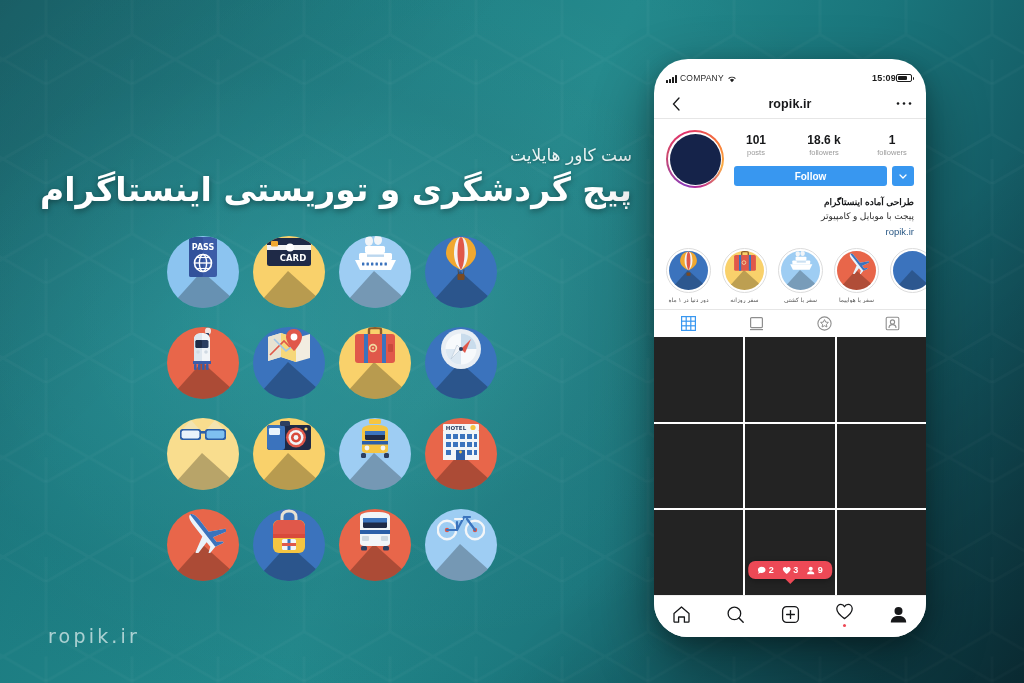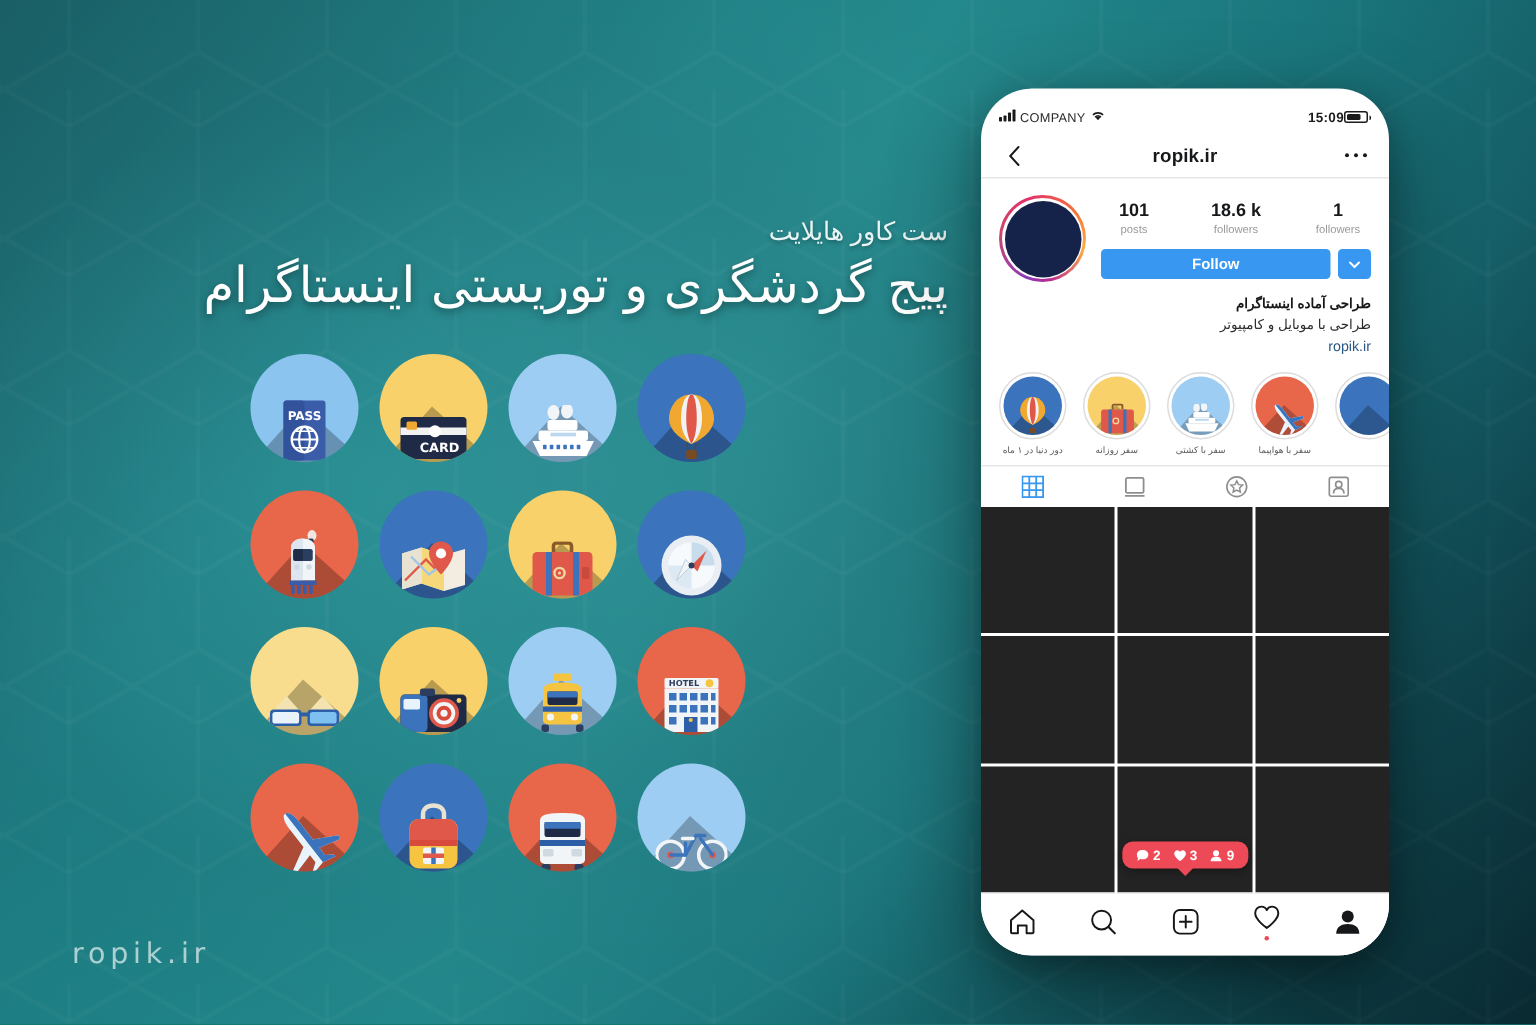--- a/index.html
+++ b/index.html
@@ -32,24 +32,23 @@
 
   
   #headline {
     position:absolute; right:392px; top:144px; text-align:right;
     direction:rtl; z-index:6;
   }
   #subtitle {
     color:#e9f4f4; font-size:17px; letter-spacing:.2px;
     text-shadow:0 1px 3px rgba(0,0,0,.30);
     line-height:1.35;
-    font-family:Liberation Serif, serif;
   }
   #maintitle {
-    color:#ffffff; font-size:33px; font-weight:normal;
+    color:#ffffff; font-size:33px; font-weight:bold;
     margin-top:3px; line-height:1.22; letter-spacing:.2px;
     text-shadow:0 2px 6px rgba(0,0,0,.40);
     white-space:nowrap;
   }
 
   
   #iconset {
     position:absolute; left:167px; top:236px;
     display:grid;
     grid-template-columns:repeat(4, 86px);
@@ -62,21 +61,21 @@
     position:relative; overflow:hidden;
   }
   .longshadow {
     position:absolute; left:48%; top:48%;
     width:140px; height:42px;
     background:rgba(0,0,0,.26);
     transform-origin:0 0; transform:rotate(42deg);
   }
   .glyph {
     position:absolute; inset:0;
-    display:flex; align-items:flex-end; justify-content:center;
+    display:flex; align-items:flex-start; justify-content:center;
   }
   .glyph svg { display:block; }
 
   
   #watermark {
     position:absolute; left:48px; bottom:36px;
     color:rgba(226,240,240,.72);
     font-size:19px; letter-spacing:3.2px;
     z-index:6;
   }
@@ -94,21 +93,21 @@
     font-family:"Liberation Sans", sans-serif;
   }
 
   
   #statusbar {
     height:22px; flex:none;
     display:flex; align-items:center; padding:0 14px 0 12px;
     font-size:8.5px; color:#1b1b1b; font-weight:bold;
     margin-top:8px;
   }
-  #sb-left { display:flex; align-items:flex-start; gap:3px; }
+  #sb-left { display:flex; align-items:flex-end; gap:3px; }
   .bars { display:flex; align-items:flex-end; gap:1px; height:8px; }
   .bars i { display:block; width:2px; background:#1b1b1b; border-radius:.5px; }
   .bars i:nth-child(1){height:3px} .bars i:nth-child(2){height:4.5px}
   .bars i:nth-child(3){height:6px} .bars i:nth-child(4){height:8px}
   #carrier { font-size:8.5px; letter-spacing:.2px; font-weight:normal; color:#2a2a2a; }
   #sb-time { flex:1; text-align:right; font-size:9px; letter-spacing:.2px; }
   #sb-right { display:flex; align-items:center; }
   .batt { width:16px; height:8px; border:1px solid #1b1b1b; border-radius:2px; position:relative; padding:1px; }
   .batt::after { content:''; position:absolute; right:-3px; top:2px; width:1.5px; height:3px; background:#1b1b1b; border-radius:0 1px 1px 0; }
   .batt span { display:block; height:100%; width:72%; background:#1b1b1b; border-radius:1px; }
@@ -606,21 +605,21 @@
             <svg width="8" height="5" viewBox="0 0 8 5">
                 <path d="M1 1 L4 4 L7 1" fill="none" stroke="#fff" stroke-width="1.3" stroke-linecap="round"></path>
               </svg>
           </button>
         </div>
       </div>
     </div>
 
     <div id="bio">
       <div id="bio-title">طراحی آماده اینستاگرام</div>
-      <div class="bio-line">طراحی با موبایل و کامپیوتر</div>
+      <div class="bio-line">پیجت با موبایل و کامپیوتر</div>
       <div id="bio-link">ropik.ir</div>
     </div>
 
     <div id="highlights">
 
       <div class="hl">
         <div class="hl-ring">
           <div class="hl-disc" style="background:#3b73bd">
             <div class="hl-shadow"></div>
             <div class="glyph">

